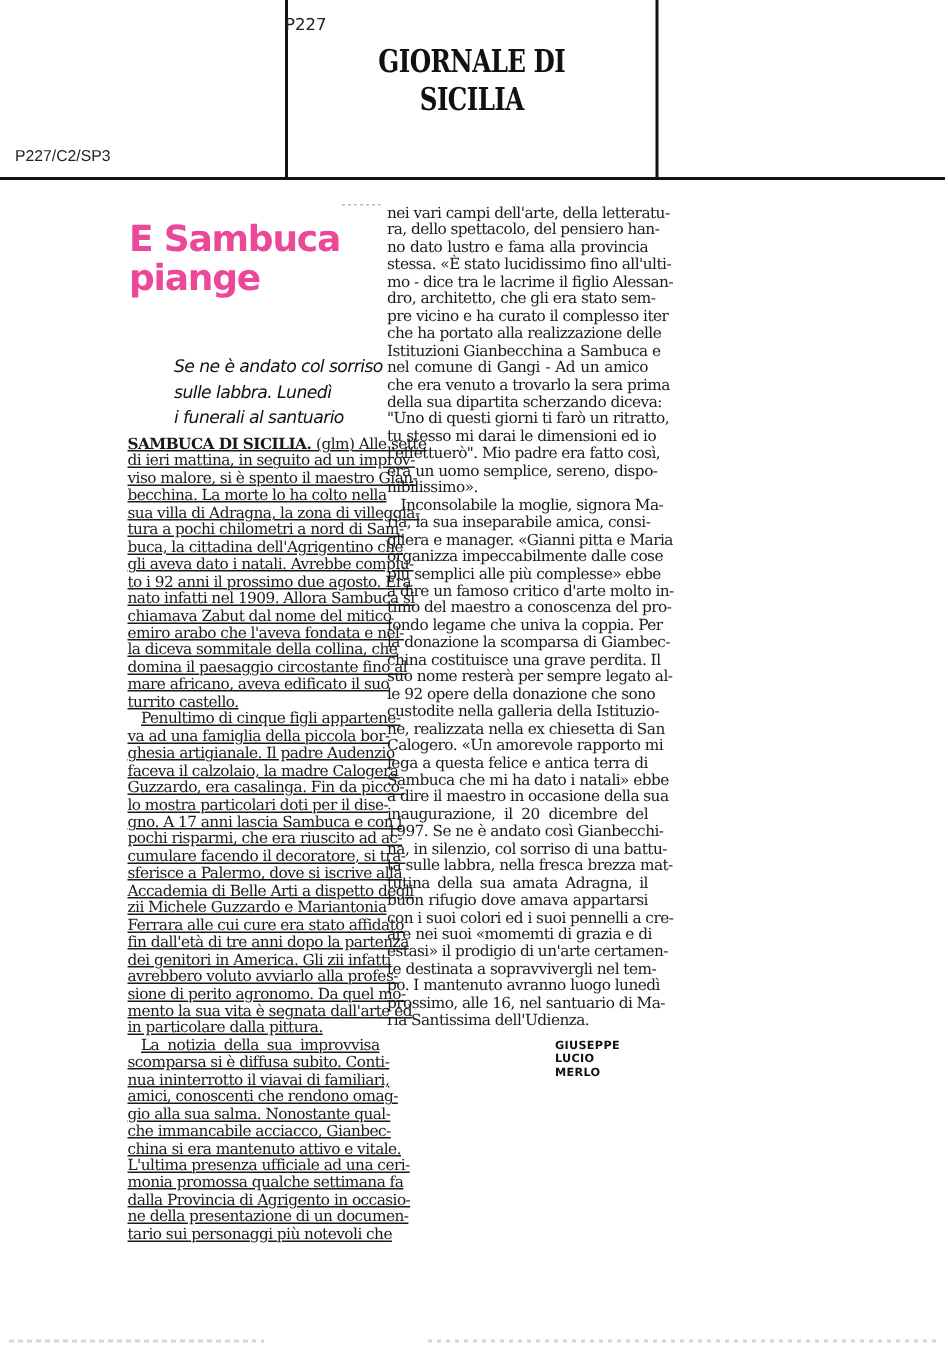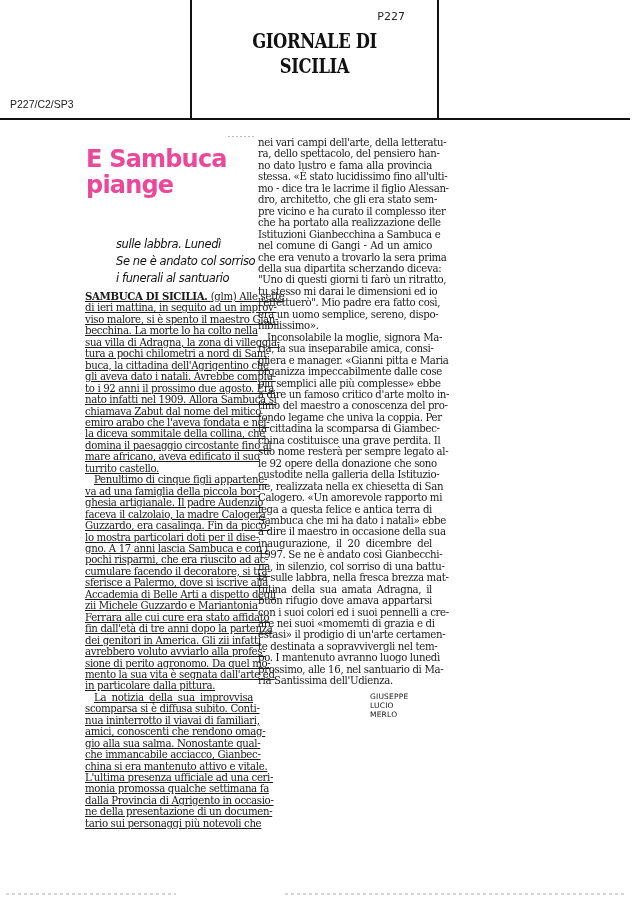--- a/index.html
+++ b/index.html
@@ -12,21 +12,21 @@
   }
   .header .rule-bottom {
     position: absolute; left: 0; top: 118px; width: 630px; height: 2px; background: #111;
   }
   .header .vline {
     position: absolute; top: 0; width: 2px; height: 119px; background: #111;
   }
   .header .vline.left { left: 190px; }
   .header .vline.right { left: 437px; }
   .code-top {
-    position: absolute; left: 190px; width: 215px; top: 10px; text-align: right;
+    position: absolute; left: 190px; width: 215px; top: 10px; text-align: left;
     font-family: "DejaVu Sans", sans-serif; font-size: 11px; color: #222;
   }
   .masthead {
     position: absolute; left: 190px; width: 249px; top: 28px; text-align: center;
     font-family: "DejaVu Serif", serif; font-weight: bold; font-size: 21px;
     letter-spacing: -0.5px; transform: scaleX(0.78); transform-origin: center;
     color: #111;
   }
   .date {
     position: absolute; left: 190px; width: 249px; top: 84px; text-align: center;
@@ -54,21 +54,21 @@
     letter-spacing: -0.35px; color: #1a1a1a;
   }
   .col .line { display: block; white-space: nowrap; text-align: justify; text-align-last: justify; }
   .col .line.last { text-align-last: left; }
   .col .line.indent { padding-left: 9px; }
   .col1 { left: 85px; top: 291px; width: 168px; text-decoration: underline; }
   .col2 { left: 258px; top: 137px; width: 174px; }
   .dateline { font-weight: bold; }
   .byline {
     position: absolute; left: 370px; top: 692px;
-    font-family: "DejaVu Sans", sans-serif; font-weight: normal; font-size: 7.5px;
+    font-family: "DejaVu Sans", sans-serif; font-weight: bold; font-size: 7.5px;
     letter-spacing: 0.2px; color: #111;
   }
   .scan-noise {
     position: absolute; top: 893px; height: 2px; background: repeating-linear-gradient(90deg, #bbb 0 3px, transparent 3px 6px);
     opacity: 0.6;
   }
   .scan-noise.a { left: 6px; width: 170px; }
   .scan-noise.b { left: 285px; width: 340px; }
   .dots {
     position: absolute; left: 228px; top: 136px; width: 28px; height: 1px;
@@ -87,22 +87,22 @@
   <div class="code-left">P227/C2/SP3</div>
 </div>
 
 <div class="article">
   <div class="dots"></div>
   <div class="headline">
     <span>E Sambuca</span>
     <span>piange</span>
   </div>
   <div class="subhead">
+    <span>Se ne è andato col sorriso</span>
     <span>sulle labbra. Lunedì</span>
-    <span>Se ne è andato col sorriso</span>
     <span>i funerali al santuario</span>
   </div>
 
   <div class="col col1">
       <span class="line"><span class="dateline">SAMBUCA DI SICILIA. </span><span>(glm) Alle sette</span></span>
       <span class="line">di ieri mattina, in seguito ad un improv-</span>
       <span class="line">viso malore, si è spento il maestro Gian-</span>
       <span class="line">becchina. La morte lo ha colto nella</span>
       <span class="line">sua villa di Adragna, la zona di villeggia-</span>
       <span class="line">tura a pochi chilometri a nord di Sam-</span>
@@ -167,21 +167,21 @@
       <span class="line">era un uomo semplice, sereno, dispo-</span>
       <span class="line last">nibilissimo».</span>
       <span class="line indent">Inconsolabile la moglie, signora Ma-</span>
       <span class="line">ria, la sua inseparabile amica, consi-</span>
       <span class="line">gliera e manager. «Gianni pitta e Maria</span>
       <span class="line">organizza impeccabilmente dalle cose</span>
       <span class="line">più semplici alle più complesse» ebbe</span>
       <span class="line">a dire un famoso critico d'arte molto in-</span>
       <span class="line">timo del maestro a conoscenza del pro-</span>
       <span class="line">fondo legame che univa la coppia. Per</span>
-      <span class="line">la cittadina la scomparsa di Giambec-</span>
+      <span class="line">la donazione la scomparsa di Giambec-</span>
       <span class="line">china costituisce una grave perdita. Il</span>
       <span class="line">suo nome resterà per sempre legato al-</span>
       <span class="line">le 92 opere della donazione che sono</span>
       <span class="line">custodite nella galleria della Istituzio-</span>
       <span class="line">ne, realizzata nella ex chiesetta di San</span>
       <span class="line">Calogero. «Un amorevole rapporto mi</span>
       <span class="line">lega a questa felice e antica terra di</span>
       <span class="line">Sambuca che mi ha dato i natali» ebbe</span>
       <span class="line">a dire il maestro in occasione della sua</span>
       <span class="line">inaugurazione, il 20 dicembre del</span>

